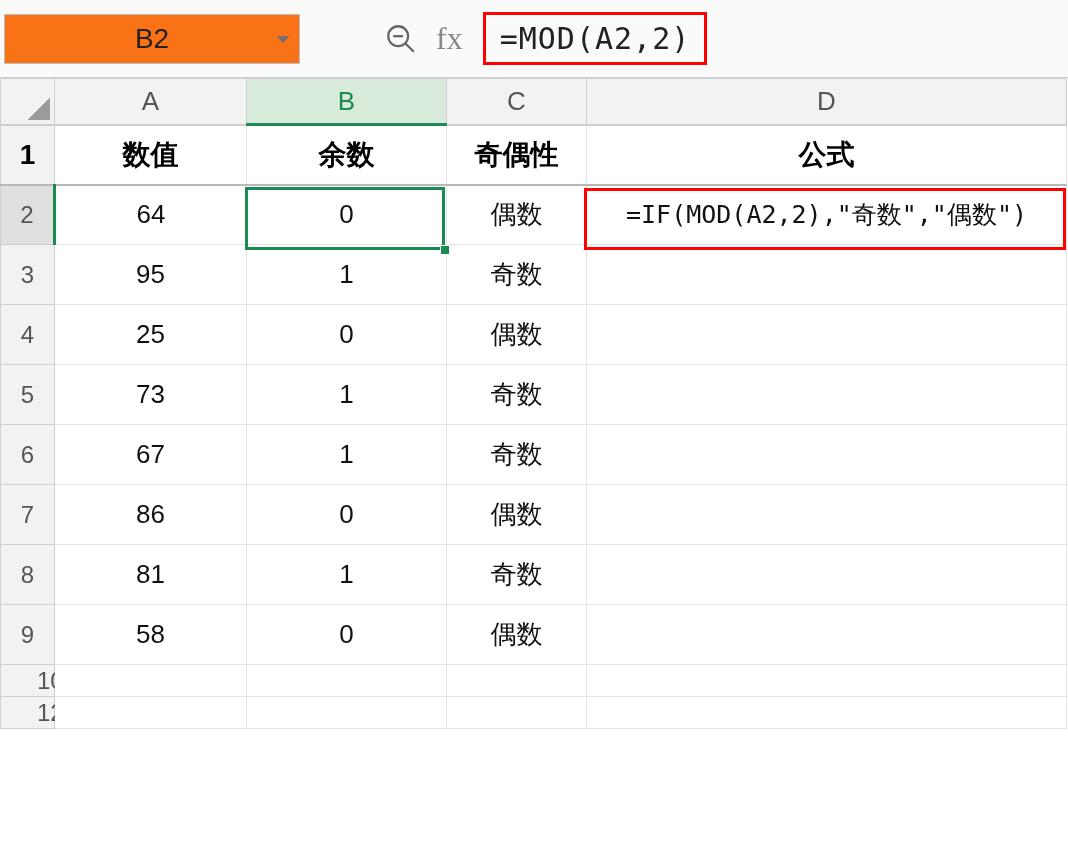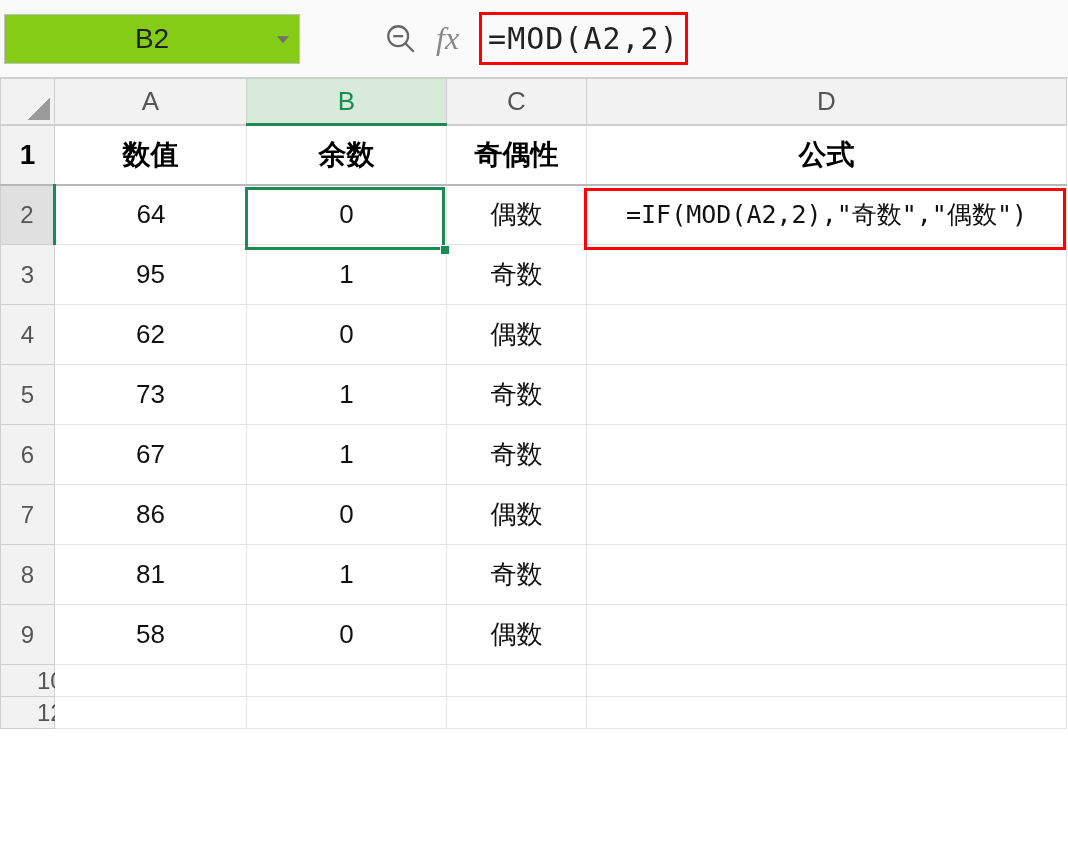--- a/index.html
+++ b/index.html
@@ -20,21 +20,21 @@
     border-bottom: 1px solid #d0d0d0;
     padding: 0 4px;
     gap: 10px;
     background: #fafafa;
   }
   .name-box {
     position: relative;
     width: 296px;
     height: 50px;
     border: 1px solid #bfbfbf;
-    background: #84cc16;
+    background: #f97316;
     display: flex;
     align-items: center;
     justify-content: center;
     font-size: 28px;
     color: #222;
   }
   .name-box .dd {
     position: absolute;
     right: 10px;
     top: 50%;
@@ -45,32 +45,31 @@
     border-top: 7px solid #707070;
   }
   .zoom-icon {
     width: 42px; height: 42px;
     display: flex; align-items: center; justify-content: center;
     margin-left: 70px;
     color: #555;
   }
   .zoom-icon svg { width: 34px; height: 34px; }
   .fx-label {
-    font-style: italic;
     font-family: "Times New Roman", serif;
     font-size: 32px;
     color: #888;
     margin: 0 6px 0 4px;
   }
   .formula-text {
     font-family: Consolas, monospace;
     font-size: 30px;
     letter-spacing: 1px;
     color: #222;
-    padding: 6px 6px;
+    padding: 6px 14px;
     margin-left: 4px;
   }
   .red-box { border: 3px solid #ff0000; }
 
   
   .grid {
     position: relative;
   }
   table {
     border-collapse: collapse;
@@ -212,21 +211,21 @@
   </tr>
   <tr>
     <td class="rownum">3</td>
     <td>95</td>
     <td>1</td>
     <td>奇数</td>
     <td></td>
   </tr>
   <tr>
     <td class="rownum">4</td>
-    <td>62</td>
+    <td>25</td>
     <td>0</td>
     <td>偶数</td>
     <td></td>
   </tr>
   <tr>
     <td class="rownum">5</td>
     <td>73</td>
     <td>1</td>
     <td>奇数</td>
     <td></td>

